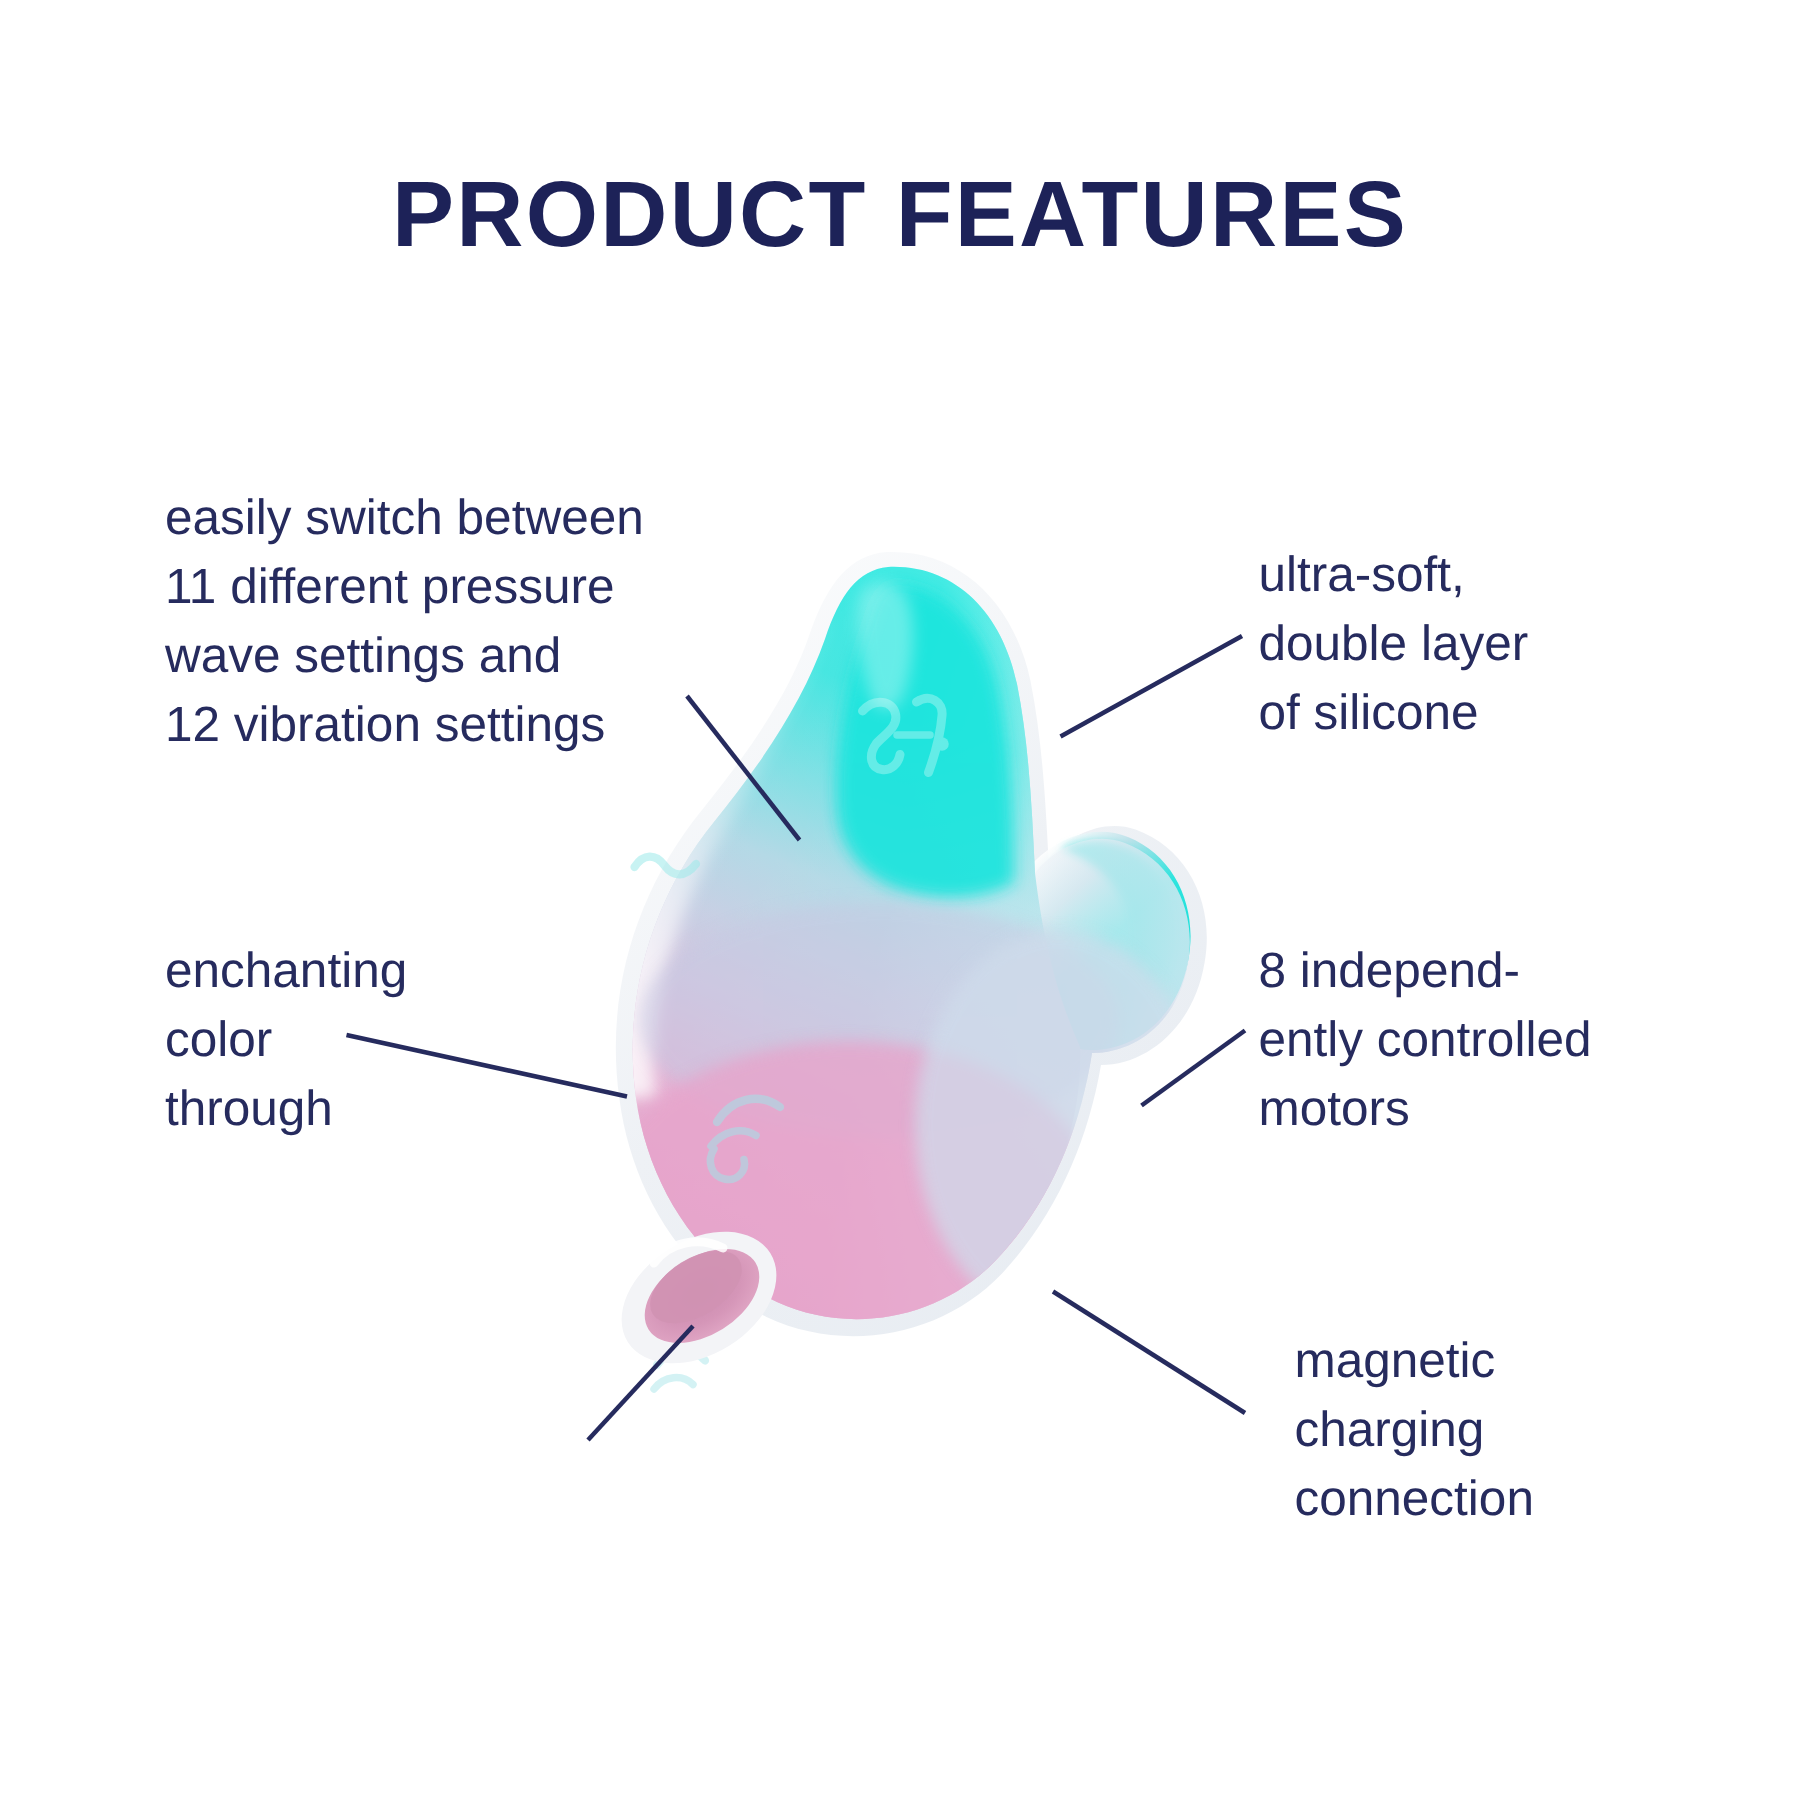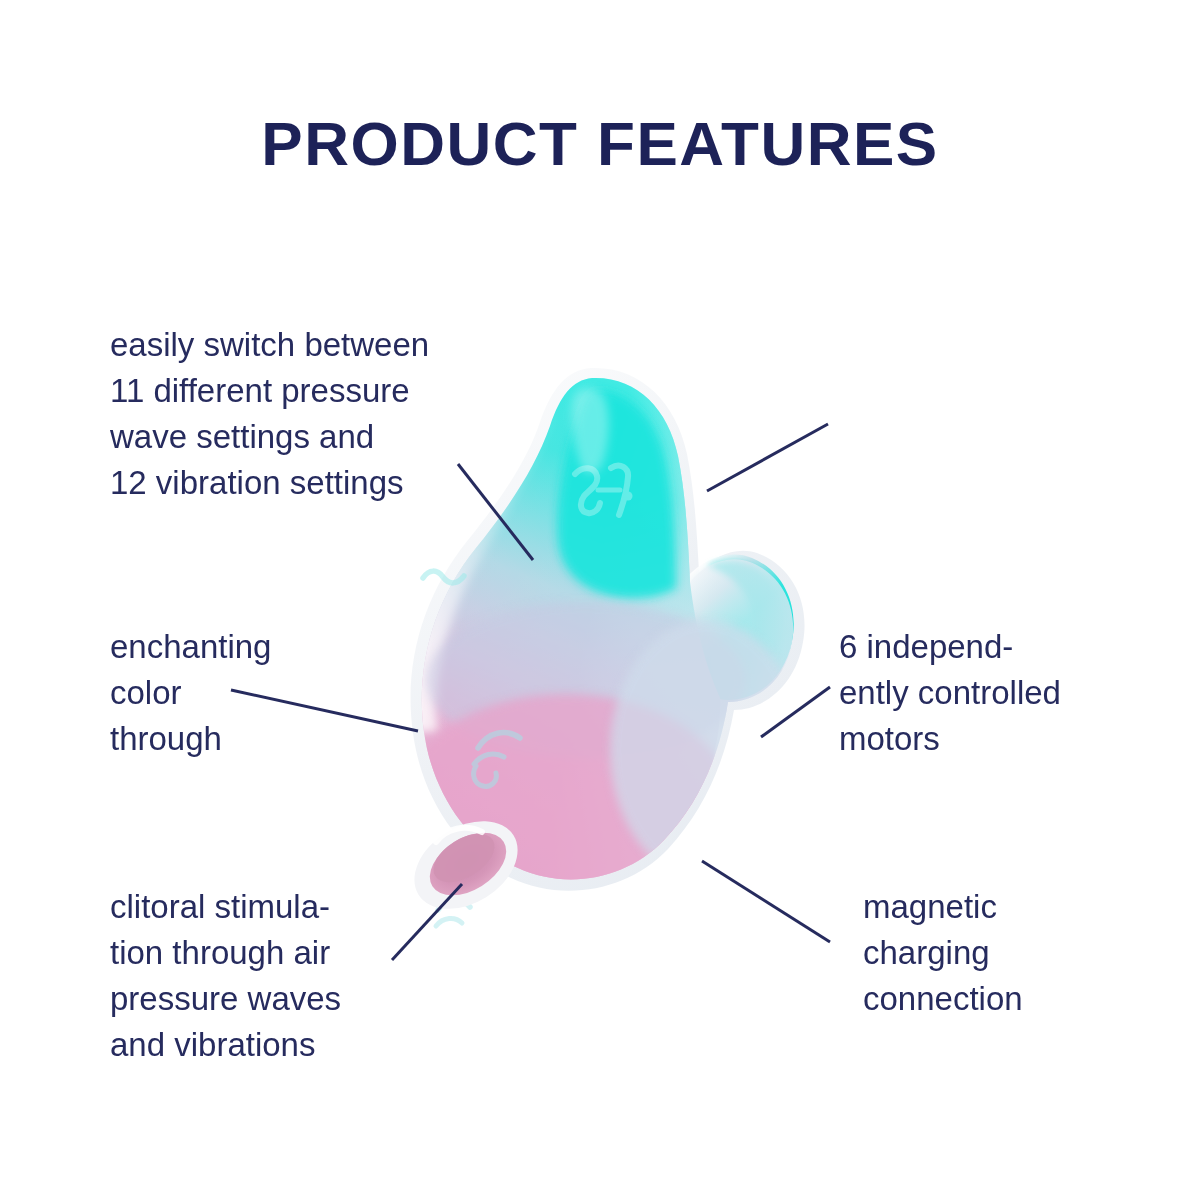--- a/index.html
+++ b/index.html
@@ -285,27 +285,26 @@
 
   <div class="callout left" id="callout-settings">easily switch between
 11 different pressure
 wave settings and
 12 vibration settings</div>
 
   <div class="callout left" id="callout-gradient">enchanting
 color
 through</div>
 
-  <div class="callout left" id="callout-clitoral">clitoral stimula-
-tion through air
-pressure waves
-and vibrations</div>
-
-
-  <div class="callout right" id="callout-motors">6 independ-
+
+  <div class="callout right" id="callout-silicone">ultra-soft,
+double layer
+of silicone</div>
+
+  <div class="callout right" id="callout-motors">8 independ-
 ently controlled
 motors</div>
 
   <div class="callout right" id="callout-magnetic">magnetic
 charging
 connection</div>
 
 </div>
 
 </body></html>

